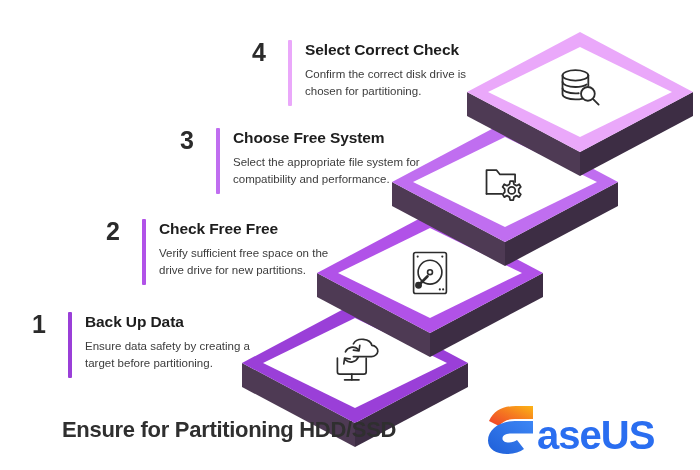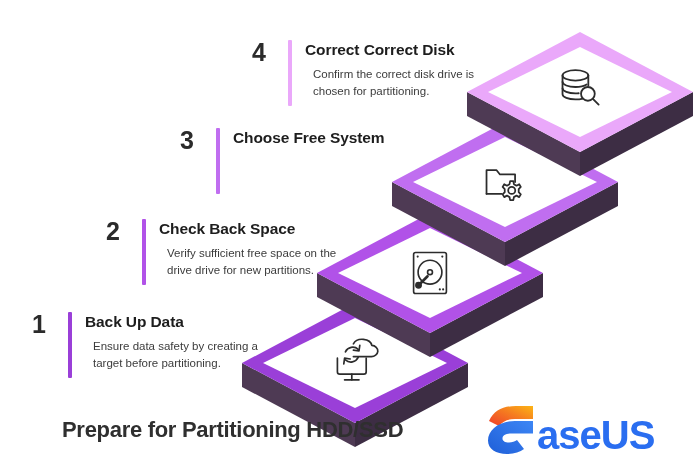--- a/index.html
+++ b/index.html
@@ -25,21 +25,21 @@
   .step-bar{
     width:4px;border-radius:1px;flex:0 0 auto;
     margin-left:16px;margin-right:13px;align-self:stretch;
   }
   .step-body{flex:1 1 auto;padding-top:1px;}
   .step-title{
     font-size:15.5px;font-weight:bold;color:#1d1d1d;
     line-height:1.1;margin:0 0 8px 0;letter-spacing:-0.1px;
   }
   .step-desc{
-    font-size:11.5px;color:#3c3c3c;line-height:1.45;margin:8px;
+    font-size:11.5px;color:#3c3c3c;line-height:1.45;margin:0;
   }
 
   
   #step4{left:246px;top:40px;width:246px;height:66px;}
   #step3{left:174px;top:128px;width:250px;height:66px;}
   #step2{left:100px;top:219px;width:250px;height:66px;}
   #step1{left:26px;top:312px;width:250px;height:66px;}
 
   
   #footer-title{
@@ -147,52 +147,53 @@
         <circle cx="11.5" cy="4.5" r="8"></circle>
         <line x1="17.6" y1="10.6" x2="24" y2="17"></line>
       </g>
     </g>
   </svg>
 
   <div class="step" id="step4">
     <div class="step-num">4</div>
     <div class="step-bar" style="background:#eaa8fa;"></div>
     <div class="step-body">
-      <p class="step-title">Correct Correct Disk</p>
+      <p class="step-title">Select Correct Check</p>
       <p class="step-desc">Confirm the correct disk drive is chosen for partitioning.</p>
     </div>
   </div>
 
   <div class="step" id="step3">
     <div class="step-num">3</div>
     <div class="step-bar" style="background:#c06ef0;"></div>
     <div class="step-body">
       <p class="step-title">Choose Free System</p>
+      <p class="step-desc">Select the appropriate file system for compatibility and performance.</p>
     </div>
   </div>
 
   <div class="step" id="step2">
     <div class="step-num">2</div>
     <div class="step-bar" style="background:#b152e8;"></div>
     <div class="step-body">
-      <p class="step-title">Check Back Space</p>
+      <p class="step-title">Check Free Free</p>
       <p class="step-desc">Verify sufficient free space on the drive drive for new partitions.</p>
     </div>
   </div>
 
   <div class="step" id="step1">
     <div class="step-num">1</div>
     <div class="step-bar" style="background:#9a3fd8;"></div>
     <div class="step-body">
       <p class="step-title">Back Up Data</p>
       <p class="step-desc">Ensure data safety by creating a target before partitioning.</p>
     </div>
   </div>
 
-  <div id="footer-title">Prepare for Partitioning HDD/SSD</div>
+  <div id="footer-title">Ensure for Partitioning HDD/SSD</div>
 
   <svg id="logo" viewBox="0 0 206 52">
     <defs>
       <linearGradient id="swooshGrad" x1="0" y1="1" x2="1" y2="0">
         <stop offset="0%" stop-color="#ef3e2b"></stop>
         <stop offset="55%" stop-color="#f57b20"></stop>
         <stop offset="100%" stop-color="#fcb415"></stop>
       </linearGradient>
       <linearGradient id="markGrad" x1="0" y1="1" x2="1" y2="0">
         <stop offset="0%" stop-color="#1f5fd8"></stop>

